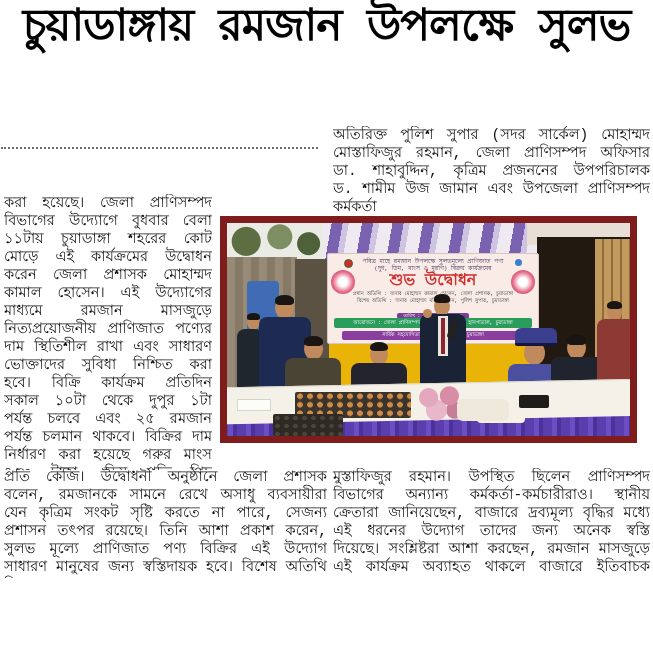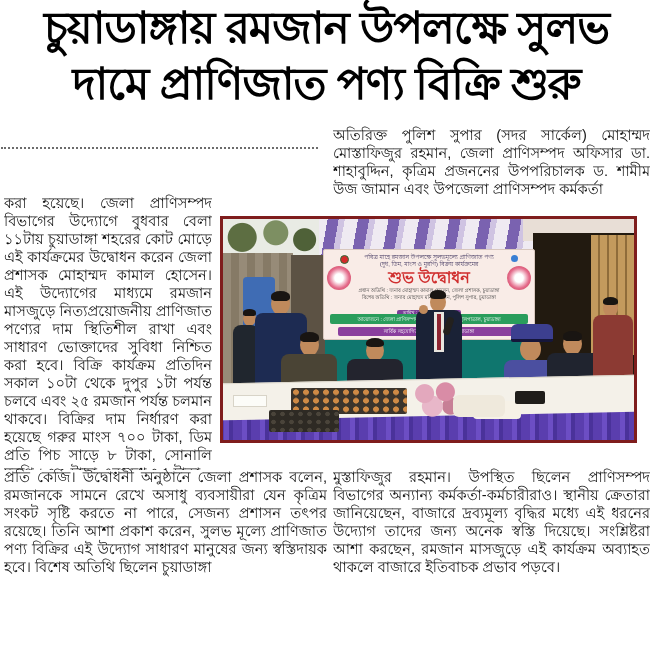--- a/index.html
+++ b/index.html
@@ -1,35 +1,35 @@
 <!DOCTYPE html>
 <html><head>
 <meta charset="utf-8">
 <style>
   html,body{margin:0;padding:0;background:#fff;}
   .page{position:relative;width:653px;height:654px;background:#ffffff;overflow:hidden;
-        font-family:Liberation Sans, sans-serif;color:#111;}
+        font-family:Liberation Mono, monospace;color:#111;}
   
   .headline{position:absolute;left:0;top:0;width:653px;text-align:center;
             font-weight:bold;font-size:44px;line-height:56px;color:#000;letter-spacing:-1px;}
   
   .byline{position:absolute;left:4px;top:124px;width:322px;font-weight:bold;
           font-size:15.5px;color:#111;}
   .byline-rule{position:absolute;left:1px;top:147px;width:317px;height:0;
                border-bottom:2px dotted #6b6b6b;}
   
   .btxt{position:absolute;font-size:14.6px;line-height:18px;text-align:justify;color:#141414;}
   .t-left-top{left:4px;top:152px;width:323px;height:42px;overflow:hidden;}
   .t-left-narrow{left:4px;top:194px;width:208px;height:276px;overflow:hidden;}
   .t-left-bottom{left:4px;top:468px;width:323px;height:110px;overflow:hidden;}
   .t-right-top{left:333px;top:126px;width:317px;height:88px;overflow:hidden;}
   .t-right-bottom{left:333px;top:468px;width:317px;height:110px;overflow:hidden;}
   
   .photo{position:absolute;left:220px;top:216px;width:417px;height:227px;overflow:hidden;
-         background:#0f766e;border:3px solid #7f1d1d;box-sizing:border-box;}
+         background:#eab308;border:7px solid #7f1d1d;box-sizing:border-box;}
   .ph{position:absolute;}
   .ph-canopy{left:0;top:0;width:320px;height:36px;
      background:repeating-linear-gradient(100deg,#efeaf2 0 13px,#7a62b0 13px 24px,#cfc3e2 24px 30px);}
   .ph-canopy2{left:300px;top:0;width:117px;height:22px;background:#e8ded6;}
   .ph-trees{left:0;top:0;width:96px;height:46px;
      background:radial-gradient(circle at 20% 40%,#5d6e42 0 14px,transparent 15px),
                 radial-gradient(circle at 55% 30%,#7d8f62 0 12px,transparent 13px),
                 radial-gradient(circle at 85% 45%,#4f6138 0 11px,transparent 12px),
                 #e9ebe4;}
   .ph-wall-left{left:0;top:34px;width:70px;height:162px;
@@ -110,21 +110,20 @@
   .ph-paper{left:10px;top:176px;width:32px;height:10px;z-index:6;background:#fcfcf8;
             border:1px solid #d8d4c8;}
 </style>
 </head>
 <body>
 
 <div class="page">
 
   <div class="headline">
     <div>চুয়াডাঙ্গায় রমজান উপলক্ষে সুলভ</div>
-    <div>দামে প্রাণিজাত পণ্য বিক্রি শুরু</div>
   </div>
 
   <div class="byline-rule"></div>
 
   <div class="btxt t-left-narrow">করা হয়েছে। জেলা প্রাণিসম্পদ বিভাগের উদ্যোগে বুধবার বেলা ১১টায় চুয়াডাঙ্গা শহরের কোট মোড়ে এই কার্যক্রমের উদ্বোধন করেন জেলা প্রশাসক মোহাম্মদ কামাল হোসেন। এই উদ্যোগের মাধ্যমে রমজান মাসজুড়ে নিত্যপ্রয়োজনীয় প্রাণিজাত পণ্যের দাম স্থিতিশীল রাখা এবং সাধারণ ভোক্তাদের সুবিধা নিশ্চিত করা হবে। বিক্রি কার্যক্রম প্রতিদিন সকাল ১০টা থেকে দুপুর ১টা পর্যন্ত চলবে এবং ২৫ রমজান পর্যন্ত চলমান থাকবে। বিক্রির দাম নির্ধারণ করা হয়েছে গরুর মাংস ৭০০ টাকা, ডিম প্রতি পিচ সাড়ে ৮ টাকা, সোনালি মুরগি ২৭৫ টাকা এবং দুধ ৭৫ টাকা</div>
   <div class="btxt t-left-bottom">প্রতি কেজি। উদ্বোধনী অনুষ্ঠানে জেলা প্রশাসক বলেন, রমজানকে সামনে রেখে অসাধু ব্যবসায়ীরা যেন কৃত্রিম সংকট সৃষ্টি করতে না পারে, সেজন্য প্রশাসন তৎপর রয়েছে। তিনি আশা প্রকাশ করেন, সুলভ মূল্যে প্রাণিজাত পণ্য বিক্রির এই উদ্যোগ সাধারণ মানুষের জন্য স্বস্তিদায়ক হবে। বিশেষ অতিথি ছিলেন চুয়াডাঙ্গা</div>
   <div class="btxt t-right-top">অতিরিক্ত পুলিশ সুপার (সদর সার্কেল) মোহাম্মদ মোস্তাফিজুর রহমান, জেলা প্রাণিসম্পদ অফিসার ডা. শাহাবুদ্দিন, কৃত্রিম প্রজননের উপপরিচালক ড. শামীম উজ জামান এবং উপজেলা প্রাণিসম্পদ কর্মকর্তা</div>
   <div class="btxt t-right-bottom">মুস্তাফিজুর রহমান। উপস্থিত ছিলেন প্রাণিসম্পদ বিভাগের অন্যান্য কর্মকর্তা-কর্মচারীরাও। স্থানীয় ক্রেতারা জানিয়েছেন, বাজারে দ্রব্যমূল্য বৃদ্ধির মধ্যে এই ধরনের উদ্যোগ তাদের জন্য অনেক স্বস্তি দিয়েছে। সংশ্লিষ্টরা আশা করছেন, রমজান মাসজুড়ে এই কার্যক্রম অব্যাহত থাকলে বাজারে ইতিবাচক প্রভাব পড়বে।</div>
 
   <div class="photo">

